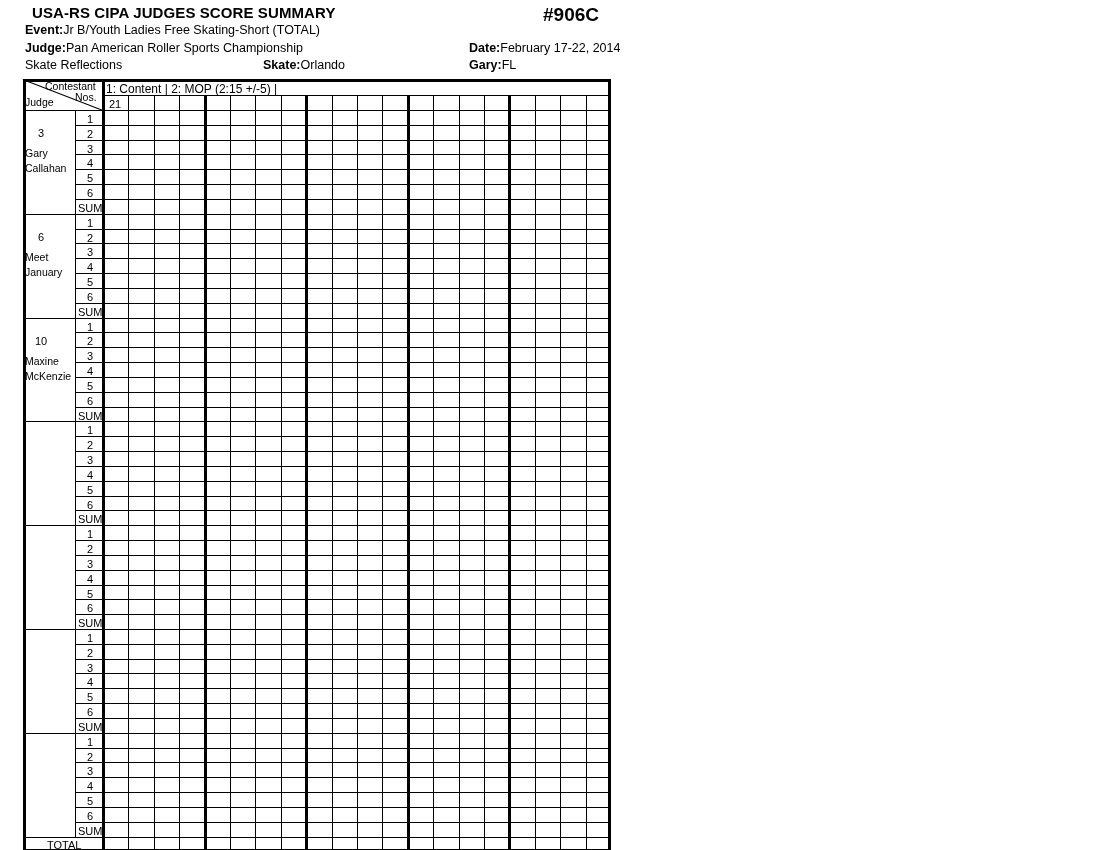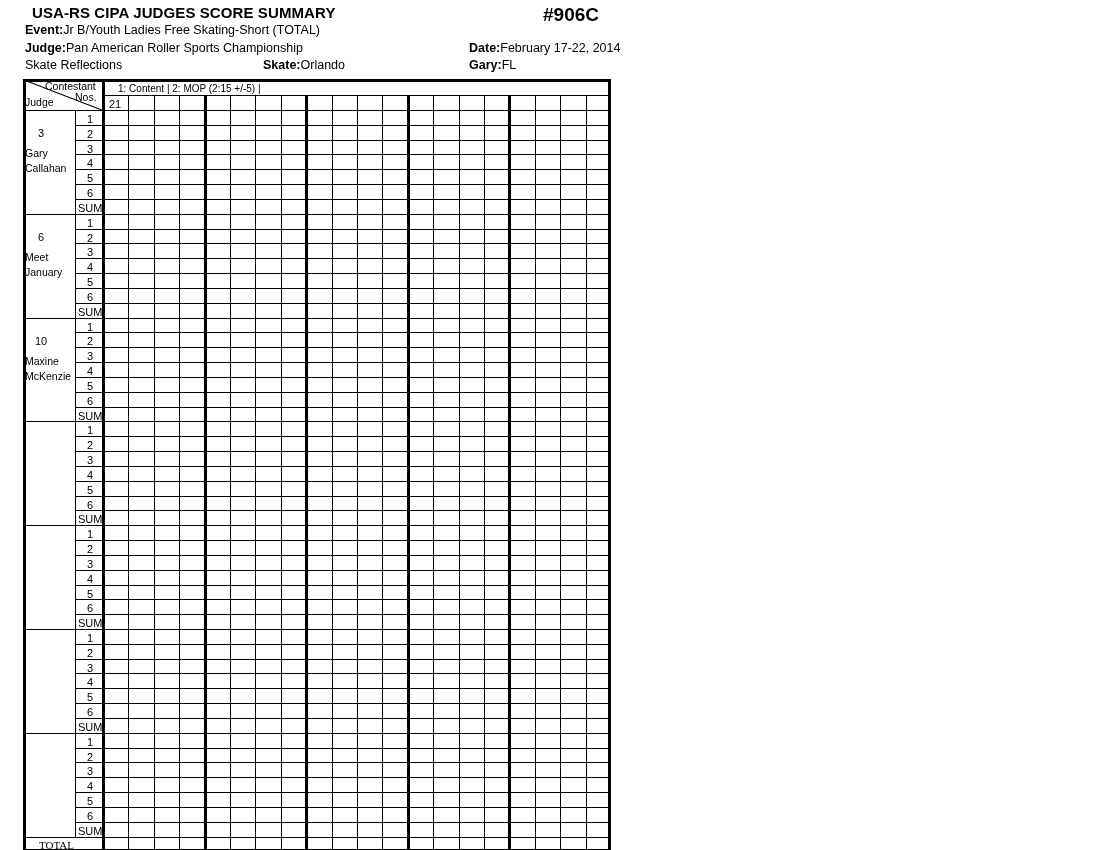--- a/index.html
+++ b/index.html
@@ -6,21 +6,21 @@
   body { width:1100px; height:850px; position:relative; overflow:hidden; font-family:"Liberation Sans", sans-serif; color:#000; }
   .abs { position:absolute; white-space:nowrap; }
   .title { left:32px; top:4px; font-size:15px; font-weight:bold; letter-spacing:0.1px; }
   .formno { left:543px; top:4px; font-size:19px; font-weight:bold; }
   .line { font-size:12.5px; }
   .lbl { font-weight:bold; }
   #sheet { position:absolute; left:23px; top:79px; width:588px; height:771px; }
   .hl { position:absolute; left:0; height:1px; background:#000; }
   .vl { position:absolute; top:0; width:1px; background:#000; }
   .cell-text { position:absolute; font-size:11px; line-height:12px; }
-  .small { font-size:10px;margin-left:12px; }
+  .small { font-size:12px; }
 </style>
 </head>
 <body>
 
 <div class="abs title">USA-RS CIPA JUDGES SCORE SUMMARY</div>
 <div class="abs formno">#906C</div>
 
 <div class="abs line" style="left:25px;top:23px;"><span class="lbl">Event:</span><span>Jr B/Youth Ladies Free Skating-Short  (TOTAL)</span></div>
 <div class="abs line" style="left:25px;top:41px;"><span class="lbl">Judge:</span><span>Pan American Roller Sports Championship</span></div>
 <div class="abs line" style="left:469px;top:41px;"><span class="lbl">Date:</span><span>February 17-22, 2014</span></div>
@@ -193,14 +193,14 @@
     <div class="hl" style="top: 713px; left: 52px; width: 536px; height: 1px;"></div>
     <div class="cell-text" style="left: 64px; top: 716px; font-size: 11px;">5</div>
     <div class="hl" style="top: 728px; left: 52px; width: 536px; height: 1px;"></div>
     <div class="cell-text" style="left: 64px; top: 731px; font-size: 11px;">6</div>
     <div class="hl" style="top: 743px; left: 52px; width: 536px; height: 1px;"></div>
     <div class="cell-text" style="left: 55px; top: 746px; font-size: 11px;">SUM</div>
     <div class="cell-text" style="left: 15px; top: 671px; font-size: 11px;"></div>
     <div class="cell-text" style="left: 2px; top: 691px; font-size: 10.5px;"></div>
     <div class="cell-text" style="left: 2px; top: 706px; font-size: 10.5px;"></div>
     <div class="hl" style="top: 758px; left: 0px; width: 588px; height: 1px;"></div>
-    <div class="cell-text" style="left: 16px; top: 760px; font-size: 11px; font-family: Liberation Serif, serif;">TOTAL</div>
+    <div class="cell-text" style="left: 24px; top: 760px; font-size: 11px;">TOTAL</div>
   </div>
 
 </body></html>

